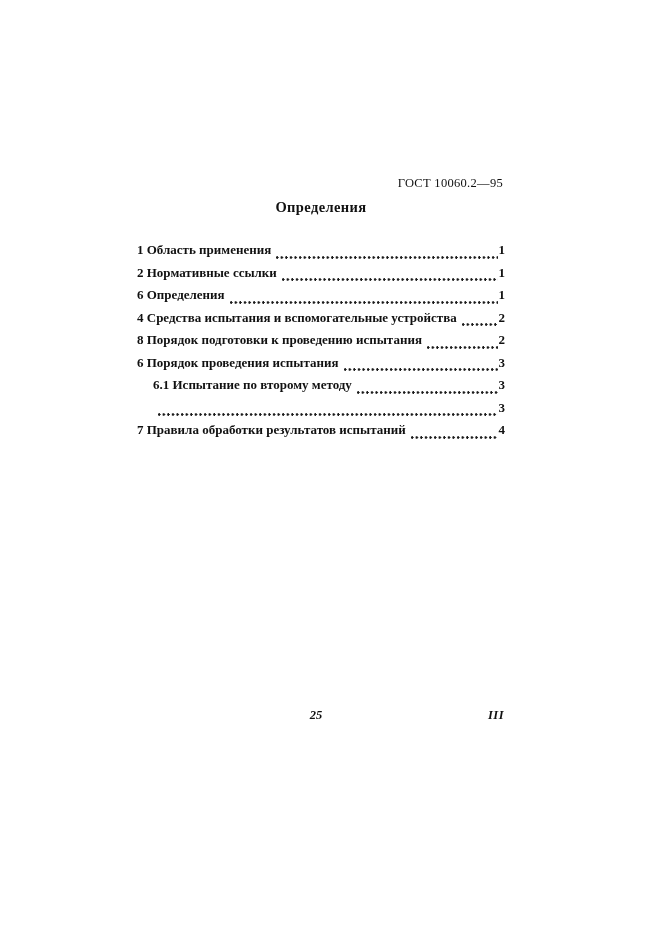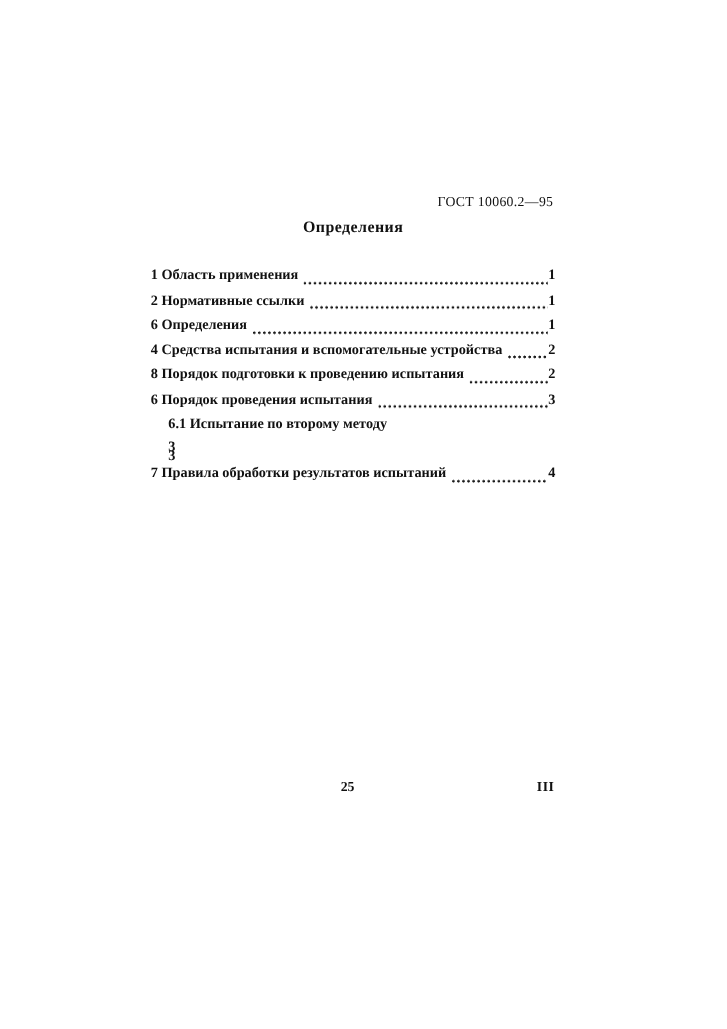--- a/index.html
+++ b/index.html
@@ -39,38 +39,39 @@
     width: 368px;
   }
   .toc-row {
     display: flex;
     align-items: baseline;
     height: 22.5px;
     font-weight: bold;
     font-size: 13px;
     white-space: nowrap;
   }
-  .toc-row.sub { padding-left: 16px; flex-direction: column; }
+  .toc-row.sub { padding-left: 16px; }
   .toc-leader {
     flex: 1 1 auto;
     align-self: flex-end;
     height: 5px;
     margin: 0 1px 5px 5px;
     background-image: radial-gradient(circle at 1.2px 2.5px, #1a1a1a 1.05px, transparent 1.45px);
     background-size: 4.6px 5px;
     background-repeat: repeat-x;
     background-position: left bottom;
   }
   .toc-page { font-weight: bold; }
   .footer-num {
     position: absolute;
     top: 708px;
     font-weight: bold;
     font-size: 12.5px;
     text-align: center;
+    font-style: italic;
   }
   .footer-page { left: 300px; width: 32px; }
   .footer-roman { left: 482px; width: 28px; letter-spacing: 0.5px; }
 </style>
 </head>
 <body>
 
 <div class="doc-header">ГОСТ 10060.2—95</div>
 
 <div class="doc-title">Определения</div>

